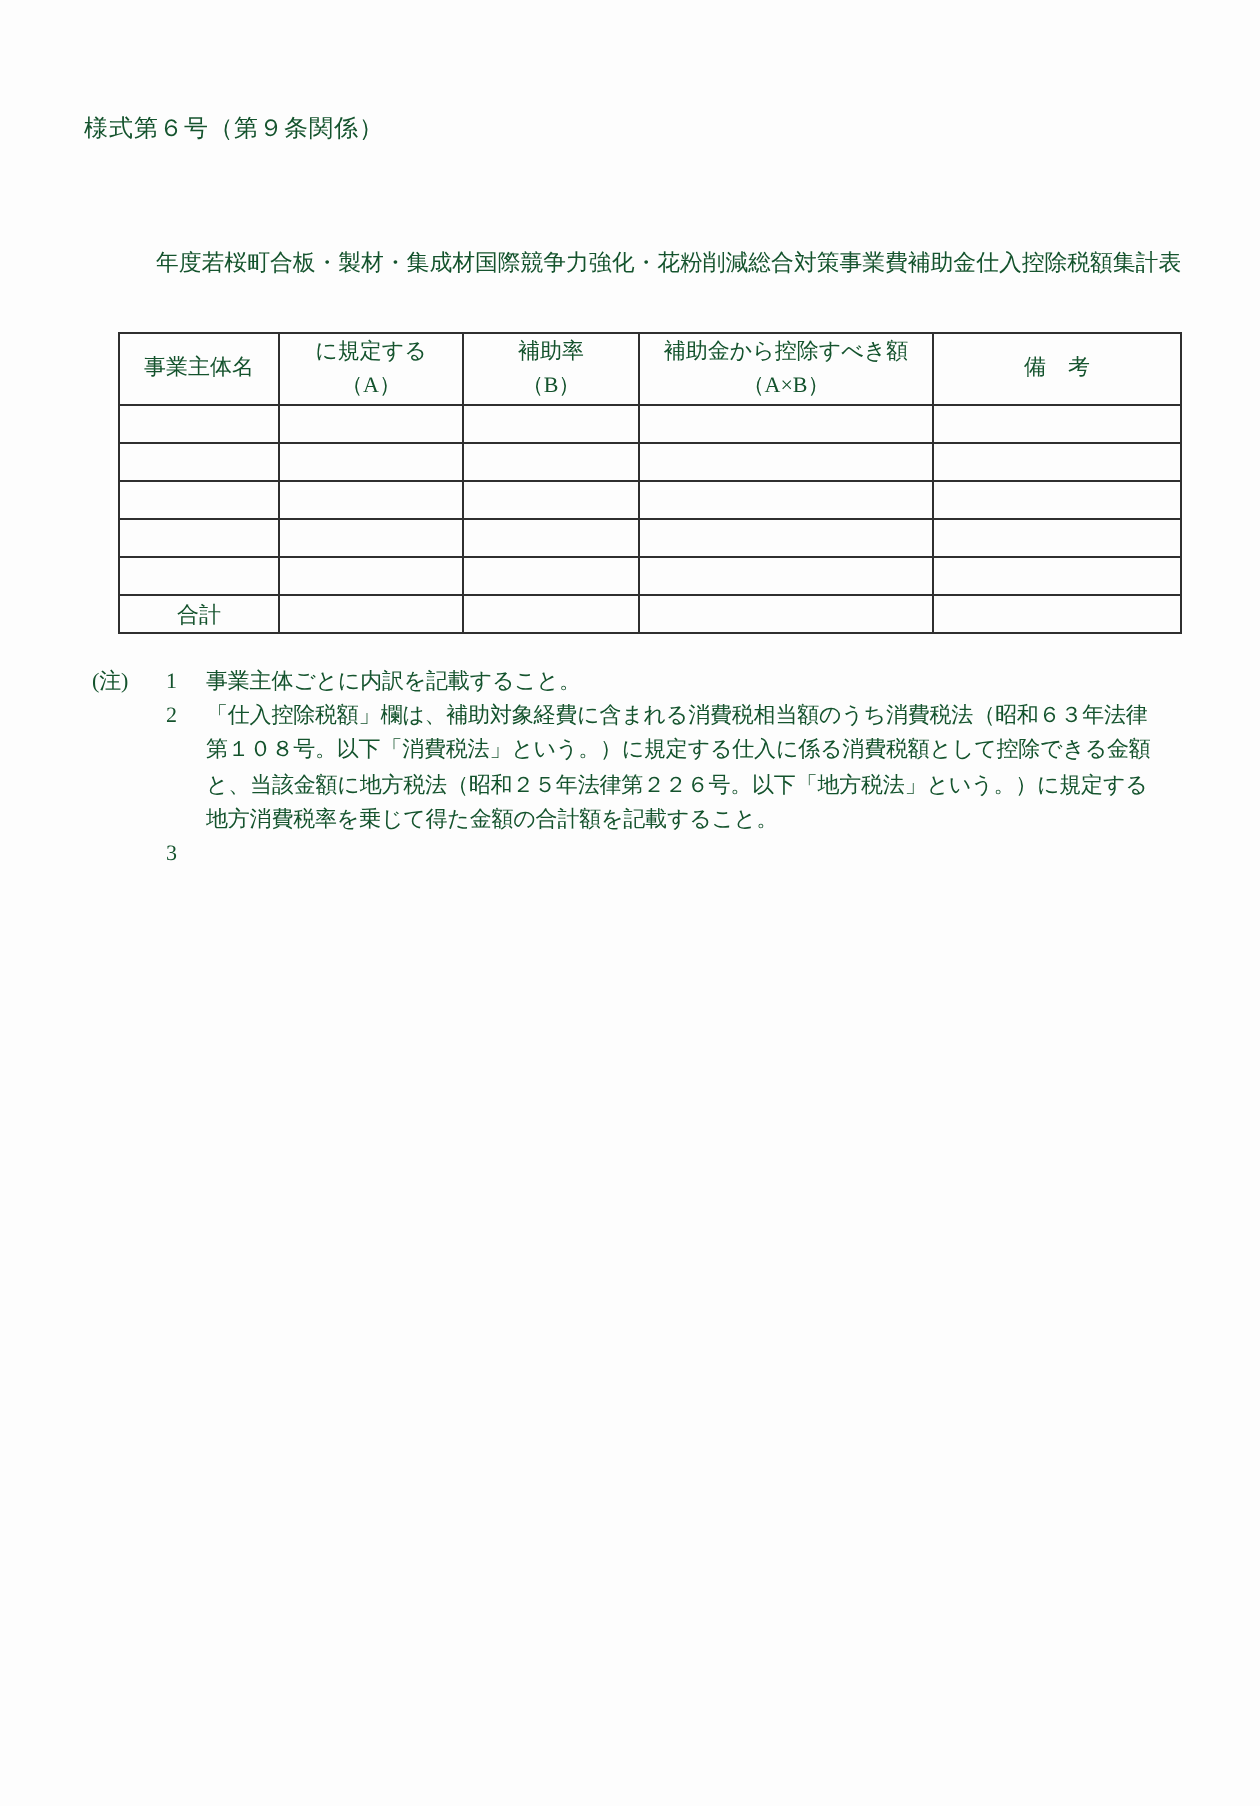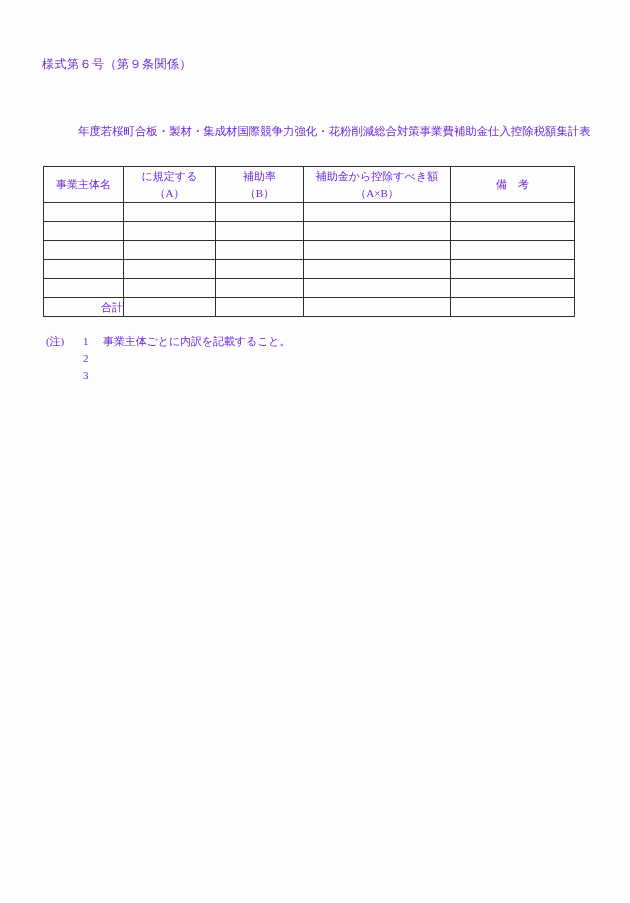--- a/index.html
+++ b/index.html
@@ -4,21 +4,21 @@
 <style>
   html, body { margin: 0; padding: 0; }
   body { background: #fdfdfd; }
 
   .page {
     position: relative;
     width: 630px;
     height: 903px;
     background: #fdfdfd;
     font-family: "Liberation Serif", "DejaVu Serif", serif;
-    color: #6d28d9;
+    color: #14532d;
     overflow: hidden;
   }
 
   .form-number {
     position: absolute;
     left: 42px;
     top: 56px;
     font-size: 12px;
     letter-spacing: 0.5px;
     white-space: nowrap;
@@ -41,32 +41,33 @@
     border-collapse: collapse;
     table-layout: fixed;
   }
   table.summary th,
   table.summary td {
     border: 1px solid #2f2f2f;
     padding: 0;
   }
   table.summary {
     border: 1.5px solid #2f2f2f;
+    margin-left: 16px;
   }
   table.summary th {
     font-weight: normal;
     font-size: 11px;
     text-align: center;
     vertical-align: middle;
     height: 35px;
     line-height: 16.5px;
   }
   table.summary td {
     font-size: 11px;
-    text-align: right;
+    text-align: center;
     vertical-align: middle;
   }
   tr.empty-row td { height: 18px; }
   tr.total-row td { height: 18px; }
 
   .notes {
     position: absolute;
     left: 46px;
     top: 333px;
     font-size: 11px;
@@ -167,20 +168,24 @@
 
   <div class="notes">
     <div class="note-row">
       <span class="note-marker">(注)</span>
       <span class="note-num">1</span>
       <span class="note-text">事業主体ごとに内訳を記載すること。</span>
     </div>
     <div class="note-row">
       <span class="note-marker"></span>
       <span class="note-num">2</span>
+      <span class="note-text">「仕入控除税額」欄は、補助対象経費に含まれる消費税相当額のうち消費税法（昭和６３年法律
+第１０８号。以下「消費税法」という。）に規定する仕入に係る消費税額として控除できる金額
+と、当該金額に地方税法（昭和２５年法律第２２６号。以下「地方税法」という。）に規定する
+地方消費税率を乗じて得た金額の合計額を記載すること。</span>
     </div>
     <div class="note-row">
       <span class="note-marker"></span>
       <span class="note-num">3</span>
     </div>
   </div>
 
 </div>
 
 </body></html>

